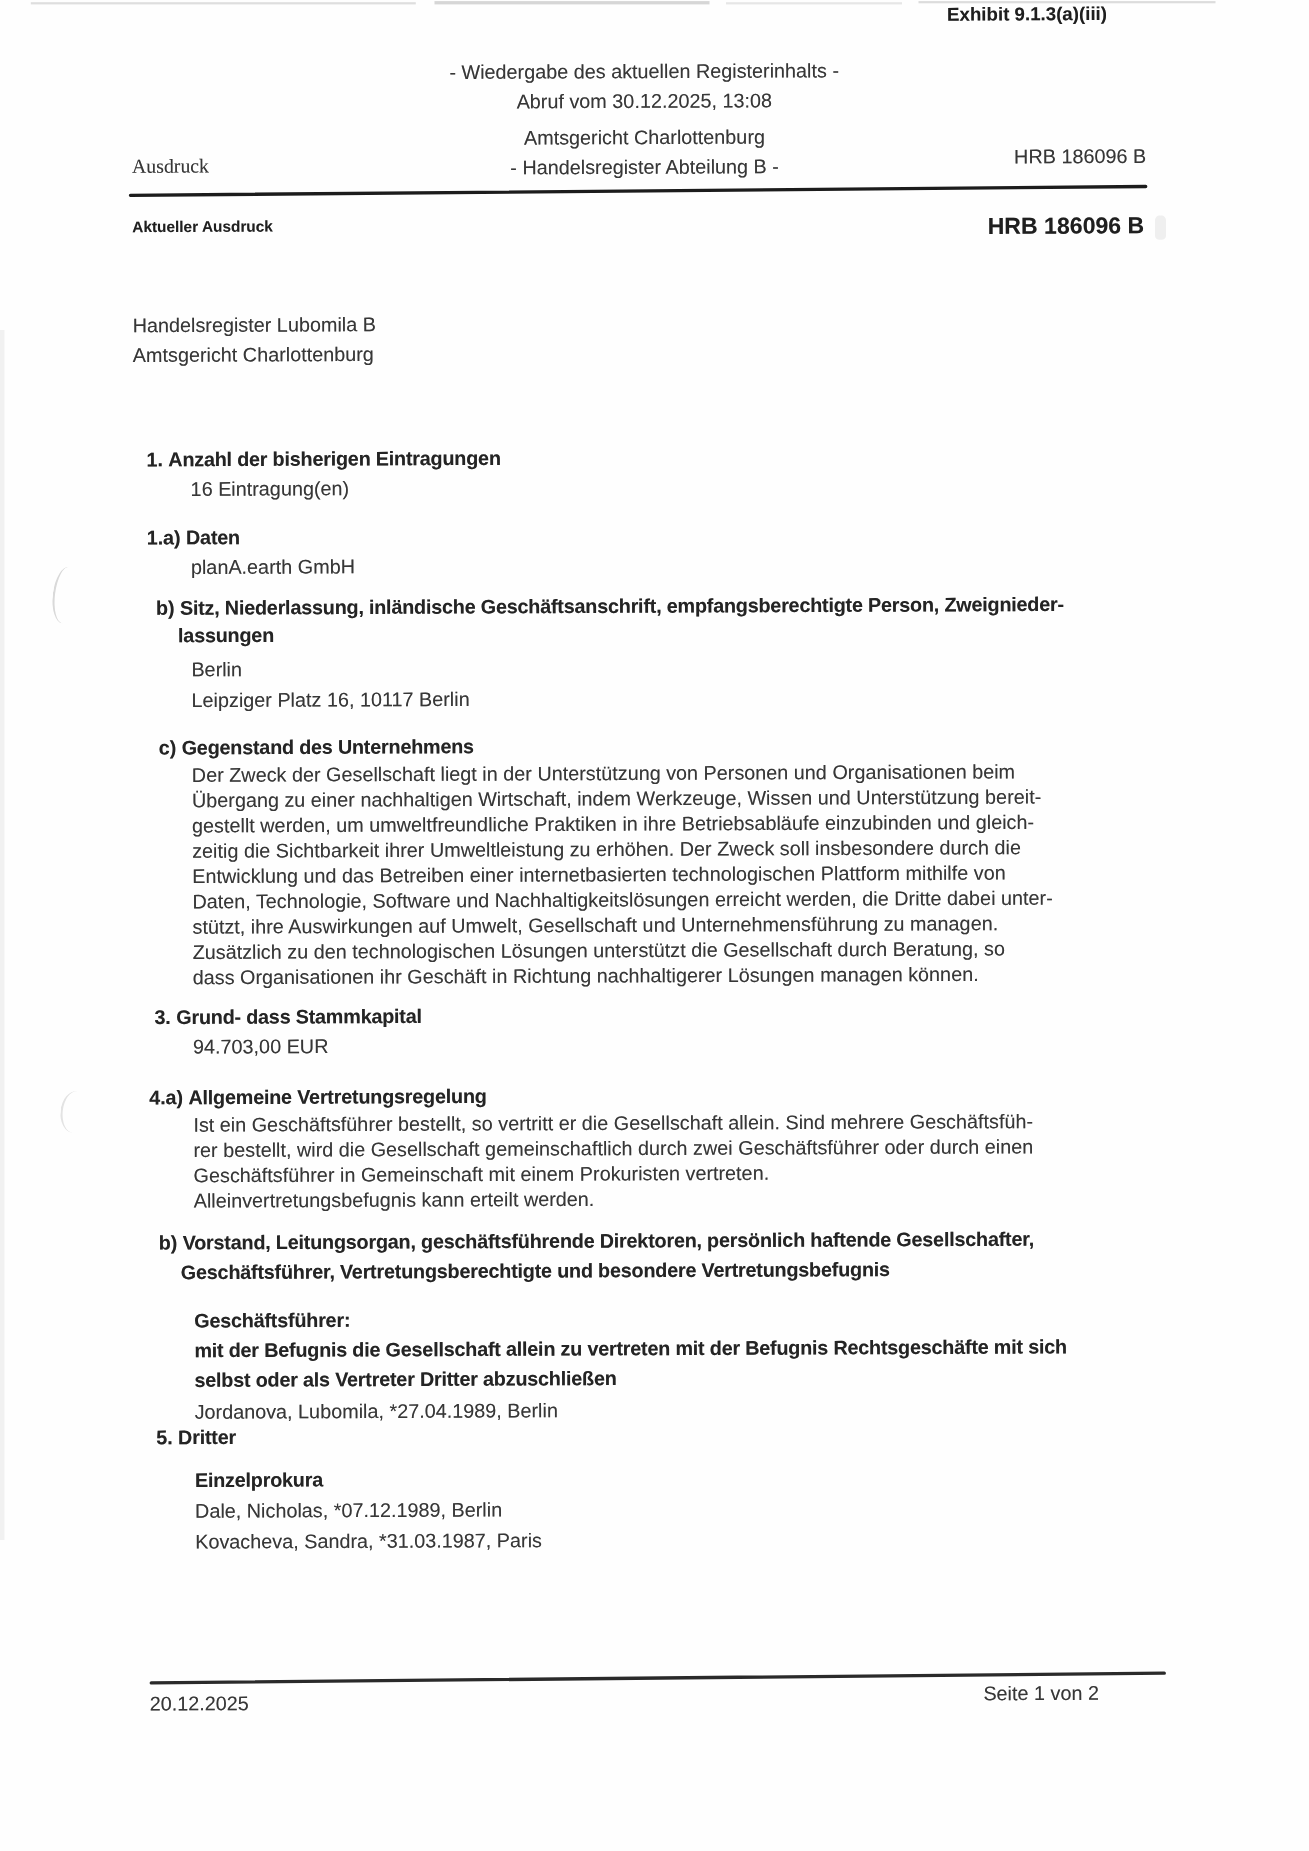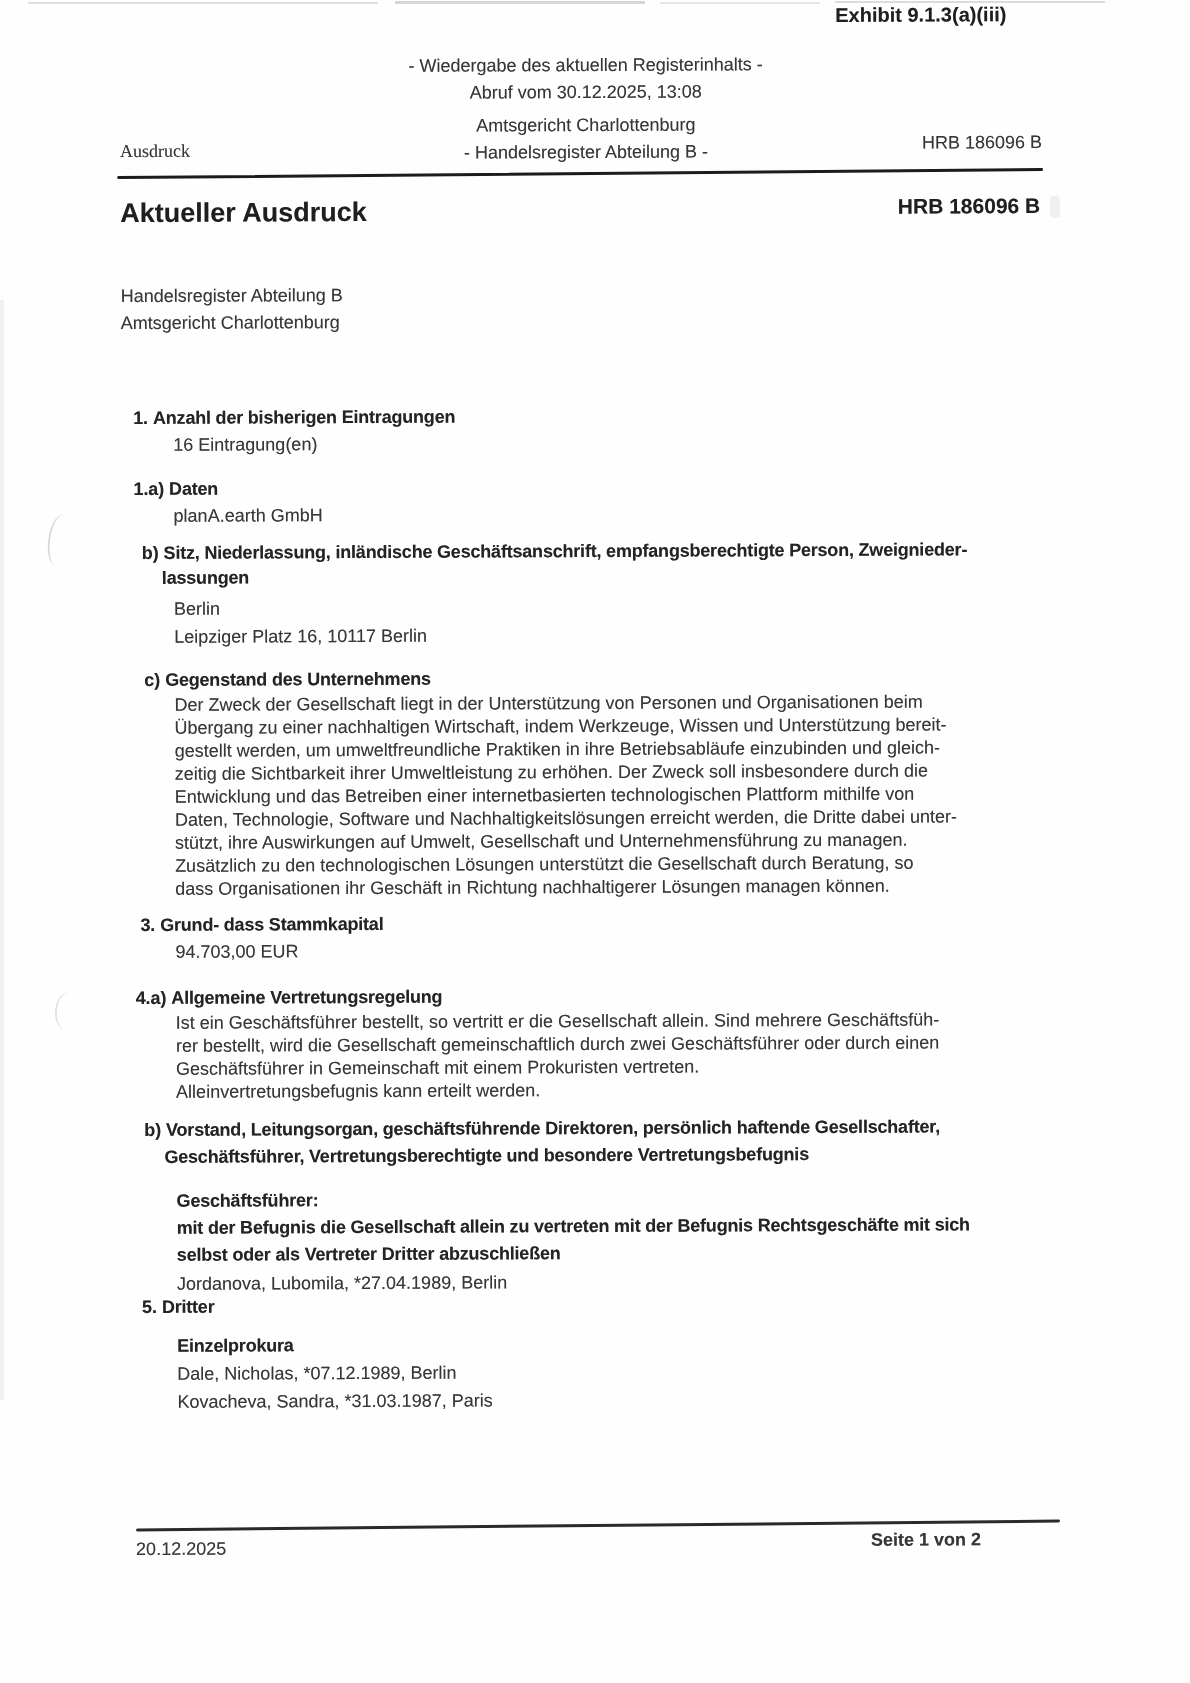--- a/index.html
+++ b/index.html
@@ -8,50 +8,50 @@
     background:#fefefe; overflow:hidden;
     font-family:"Liberation Sans","DejaVu Sans",sans-serif;
     color:#373737; font-size:18px;
   }
   .content { position:absolute; left:0; top:0; width:100%; height:100%;
     transform:rotate(-0.25deg); transform-origin:50% 50%; }
   .abs { position:absolute; }
   .soft { text-shadow:0 0 0.6px rgba(70,70,70,.45); }
   .nowrap { white-space:nowrap; }
 
-  .exhibit { top:5px; right:180px; font-size:20px; font-weight:700; color:#1e1e1e; }
+  .exhibit { top:5px; right:180px; font-size:17px; font-weight:700; color:#1e1e1e; }
 
   .center-col { left:0; width:1178px; text-align:center; line-height:27px; }
   .retrieval { top:52px; }
   .courtblock { top:112px; }
 
   .doc-type { left:123px; top:139px;font-family:Liberation Serif, serif; }
   .header-hrb { top:134px; right:145px; }
 
   .header-rule { top:172px; left:120px; width:926px; height:3px; background:#1c1c1c;
     transform:rotate(-0.25deg); border-radius:2px; }
 
-  .page-title { left:123px; top:196px; font-size:27px; font-weight:700; color:#1f1f1f; }
+  .page-title { left:123px; top:196px; font-size:14px; font-weight:700; color:#1f1f1f; }
   .title-hrb  { top:196px; right:147px; font-size:21px; font-weight:700; color:#1f1f1f; }
 
   .reginfo { left:123px; top:281px; line-height:27px; }
 
   .sec { left:0; width:100%; }
   .hl  { line-height:25px; white-space:nowrap; }
   .hl2 { line-height:27px; white-space:nowrap; }
   .val { padding-left:175px; line-height:24px; white-space:nowrap; }
   .val28 { padding-left:175px; line-height:28px; white-space:nowrap; }
   .pline { padding-left:175px; line-height:23px; white-space:nowrap; }
   .hnum { font-weight:700; color:#242424; letter-spacing:-0.1px; }
   .htxt { font-weight:700; color:#242424; letter-spacing:-0.2px; }
 
   .footer-rule { top:1524px; left:133px; width:924px; height:3px; background:#2a2a2a;
     transform:rotate(-0.3deg); border-radius:2px; }
   .footer-date { left:133px; top:1537px; }
-  .page-indicator { top:1531px; right:212px;font-weight:bold; }
+  .page-indicator { top:1531px; right:194px; }
 
   
   .artifact { position:absolute; pointer-events:none; }
   .a-top1 { left:28px;  top:2px; width:350px; height:2px; background:#dedede; }
   .a-top2 { left:395px; top:1px; width:250px; height:3px; background:#d6d6d6; }
   .a-top3 { left:660px; top:2px; width:160px; height:2px; background:#e6e6e6; }
   .a-top4 { left:835px; top:1px; width:270px; height:2px; background:#dcdcdc; }
   .a-edge { left:0; top:300px; width:4px; height:1100px; background:#ededed; opacity:.8; }
   .a-paren1 { left:48px; top:515px; width:22px; height:52px;
     border-left:2.5px solid #d9d9d9; border-radius:50% / 50%; transform:rotate(7deg); }
@@ -89,21 +89,21 @@
 
     <div class="abs doc-type nowrap">Ausdruck</div>
     <div class="abs header-hrb nowrap">HRB 186096 B</div>
 
     <div class="abs header-rule"></div>
 
     <div class="abs page-title nowrap">Aktueller Ausdruck</div>
     <div class="abs title-hrb nowrap">HRB 186096 B</div>
 
     <div class="abs reginfo">
-      <div>Handelsregister Abteilung B</div>
+      <div>Handelsregister Lubomila B</div>
       <div>Amtsgericht Charlottenburg</div>
     </div>
 
     <div class="abs sec" style="top:404px">
       <div class="hl" style="padding-left:135px"><span class="hnum">1.</span> <span class="htxt">Anzahl der bisherigen Eintragungen</span></div>
       <div class="val" style="margin-top:2px">16 Eintragung(en)</div>
     </div>
 
     <div class="abs sec" style="top:475px">
       <div class="hl" style="padding-left:135px"><span class="hnum">1.a)</span> <span class="htxt">Daten</span></div>

